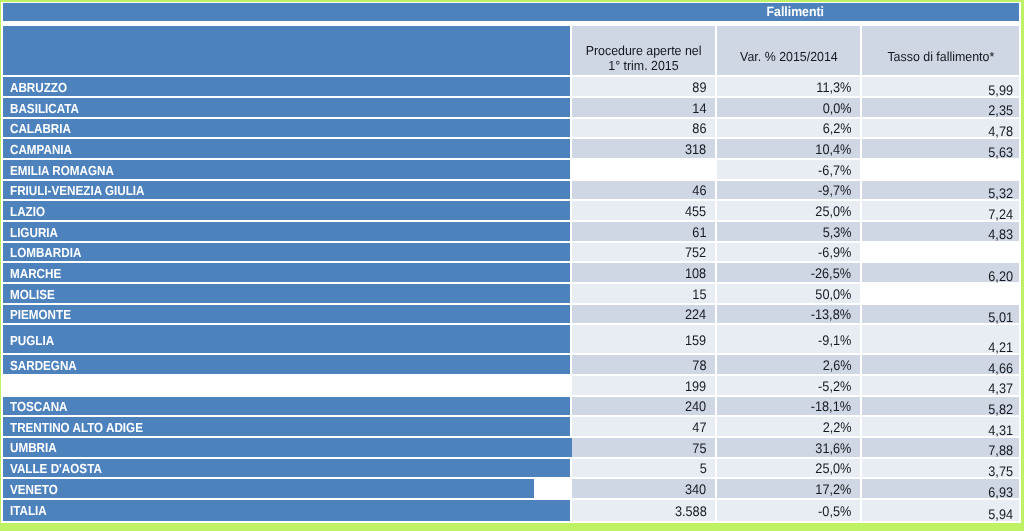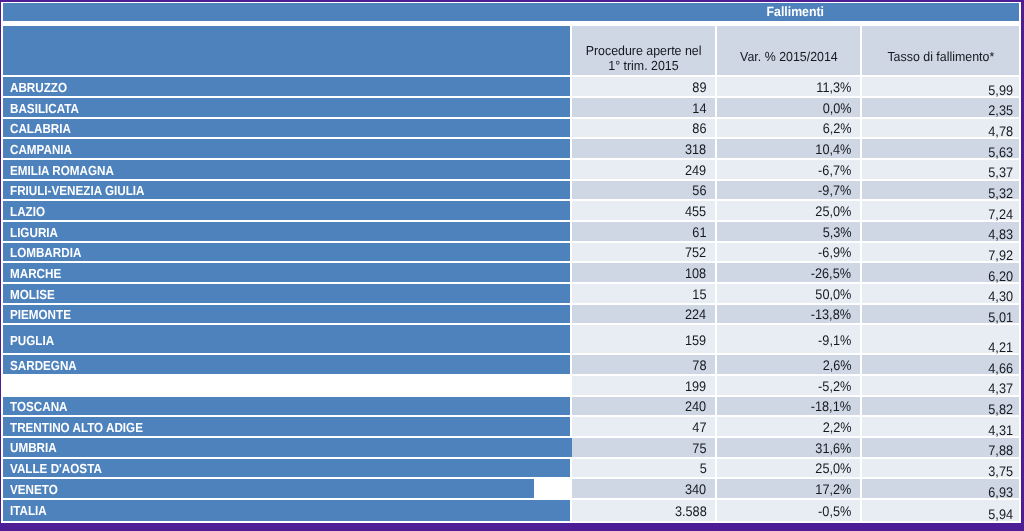--- a/index.html
+++ b/index.html
@@ -1,21 +1,21 @@
 <!DOCTYPE html>
 <html><head>
 <meta charset="utf-8">
 <title>Fallimenti per regione</title>
 <style>
   html,body{margin:0;padding:0;background:#000;}
   body{width:1024px;height:531px;overflow:hidden;
        font-family:"Liberation Sans",sans-serif;
        -webkit-font-smoothing:antialiased;
        text-rendering:geometricPrecision;}
-  .wrap{position:relative;width:1024px;height:531px;background:#4c1d95;overflow:hidden;}
+  .wrap{position:relative;width:1024px;height:531px;background:#bef264;overflow:hidden;}
   .sheet{position:absolute;left:0.8px;top:1.8px;width:1019.8px;height:521.2px;background:#ffffff;}
 
   .cellbase{position:absolute;box-sizing:border-box;}
   .blue{background:#4d82bd;}
   .r{position:absolute;left:0;right:0;}
   .r .cellbase{top:0;}
 
   
   .sx{display:inline-block;transform:scaleX(0.90);white-space:nowrap;}
 
@@ -117,36 +117,30 @@
       <span class="sx">10,4%</span>
     </div>
     <div class="cellbase cell dark bot" style="left:861.5px;width:157.0px;height:18.66px">
       <span class="sx">5,63</span>
     </div>
   </div>
   <div class="r" style="top:158.34px;height:18.66px">
     <div class="cellbase rowname" style="left:2.5px;width:567.0px;height:18.66px">
       <span class="sx">EMILIA ROMAGNA</span>
     </div>
-    <div class="cellbase cell light" style="left:571.5px;width:143.0px;height:18.66px">
-      <span class="sx">249</span>
-    </div>
     <div class="cellbase cell light" style="left:716.5px;width:143.0px;height:18.66px">
       <span class="sx">-6,7%</span>
     </div>
-    <div class="cellbase cell light bot" style="left:861.5px;width:157.0px;height:18.66px">
-      <span class="sx">5,37</span>
-    </div>
   </div>
   <div class="r" style="top:179.0px;height:18.66px">
     <div class="cellbase rowname" style="left:2.5px;width:567.0px;height:18.66px">
       <span class="sx">FRIULI-VENEZIA GIULIA</span>
     </div>
     <div class="cellbase cell dark" style="left:571.5px;width:143.0px;height:18.66px">
-      <span class="sx">56</span>
+      <span class="sx">46</span>
     </div>
     <div class="cellbase cell dark" style="left:716.5px;width:143.0px;height:18.66px">
       <span class="sx">-9,7%</span>
     </div>
     <div class="cellbase cell dark bot" style="left:861.5px;width:157.0px;height:18.66px">
       <span class="sx">5,32</span>
     </div>
   </div>
   <div class="r" style="top:199.66px;height:18.66px">
     <div class="cellbase rowname" style="left:2.5px;width:567.0px;height:18.66px">
@@ -179,23 +173,20 @@
   <div class="r" style="top:240.98px;height:18.66px">
     <div class="cellbase rowname" style="left:2.5px;width:567.0px;height:18.66px">
       <span class="sx">LOMBARDIA</span>
     </div>
     <div class="cellbase cell light" style="left:571.5px;width:143.0px;height:18.66px">
       <span class="sx">752</span>
     </div>
     <div class="cellbase cell light" style="left:716.5px;width:143.0px;height:18.66px">
       <span class="sx">-6,9%</span>
     </div>
-    <div class="cellbase cell light bot" style="left:861.5px;width:157.0px;height:18.66px">
-      <span class="sx">7,92</span>
-    </div>
   </div>
   <div class="r" style="top:261.64px;height:18.66px">
     <div class="cellbase rowname" style="left:2.5px;width:567.0px;height:18.66px">
       <span class="sx">MARCHE</span>
     </div>
     <div class="cellbase cell dark" style="left:571.5px;width:143.0px;height:18.66px">
       <span class="sx">108</span>
     </div>
     <div class="cellbase cell dark" style="left:716.5px;width:143.0px;height:18.66px">
       <span class="sx">-26,5%</span>
@@ -206,23 +197,20 @@
   </div>
   <div class="r" style="top:282.3px;height:18.66px">
     <div class="cellbase rowname" style="left:2.5px;width:567.0px;height:18.66px">
       <span class="sx">MOLISE</span>
     </div>
     <div class="cellbase cell light" style="left:571.5px;width:143.0px;height:18.66px">
       <span class="sx">15</span>
     </div>
     <div class="cellbase cell light" style="left:716.5px;width:143.0px;height:18.66px">
       <span class="sx">50,0%</span>
-    </div>
-    <div class="cellbase cell light bot" style="left:861.5px;width:157.0px;height:18.66px">
-      <span class="sx">4,30</span>
     </div>
   </div>
   <div class="r" style="top:302.96px;height:18.66px">
     <div class="cellbase rowname" style="left:2.5px;width:567.0px;height:18.66px">
       <span class="sx">PIEMONTE</span>
     </div>
     <div class="cellbase cell dark" style="left:571.5px;width:143.0px;height:18.66px">
       <span class="sx">224</span>
     </div>
     <div class="cellbase cell dark" style="left:716.5px;width:143.0px;height:18.66px">

